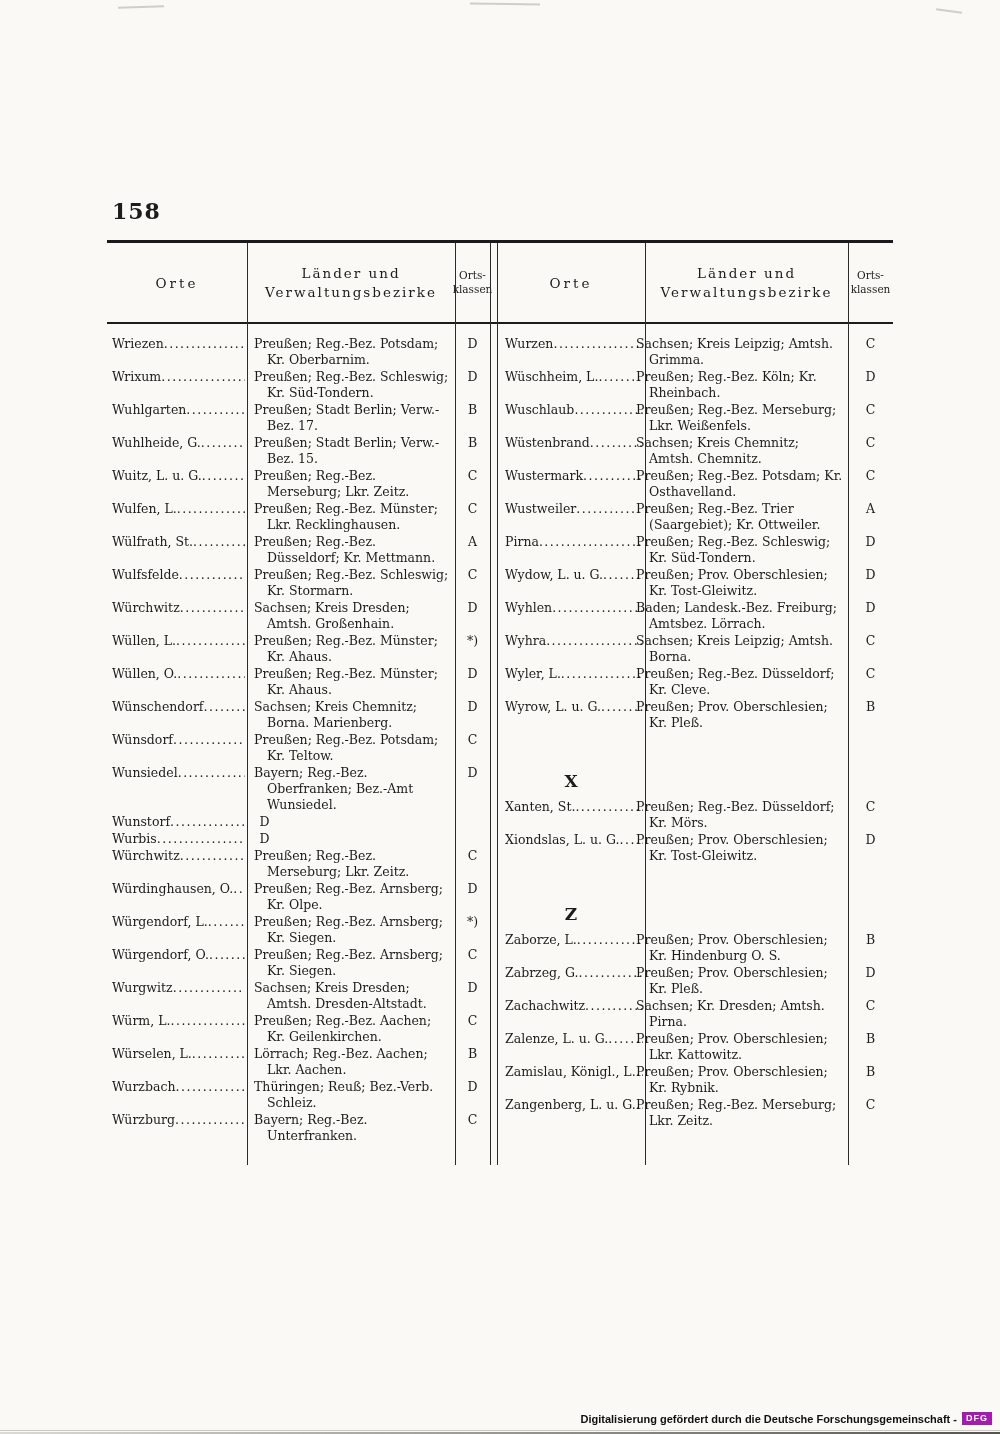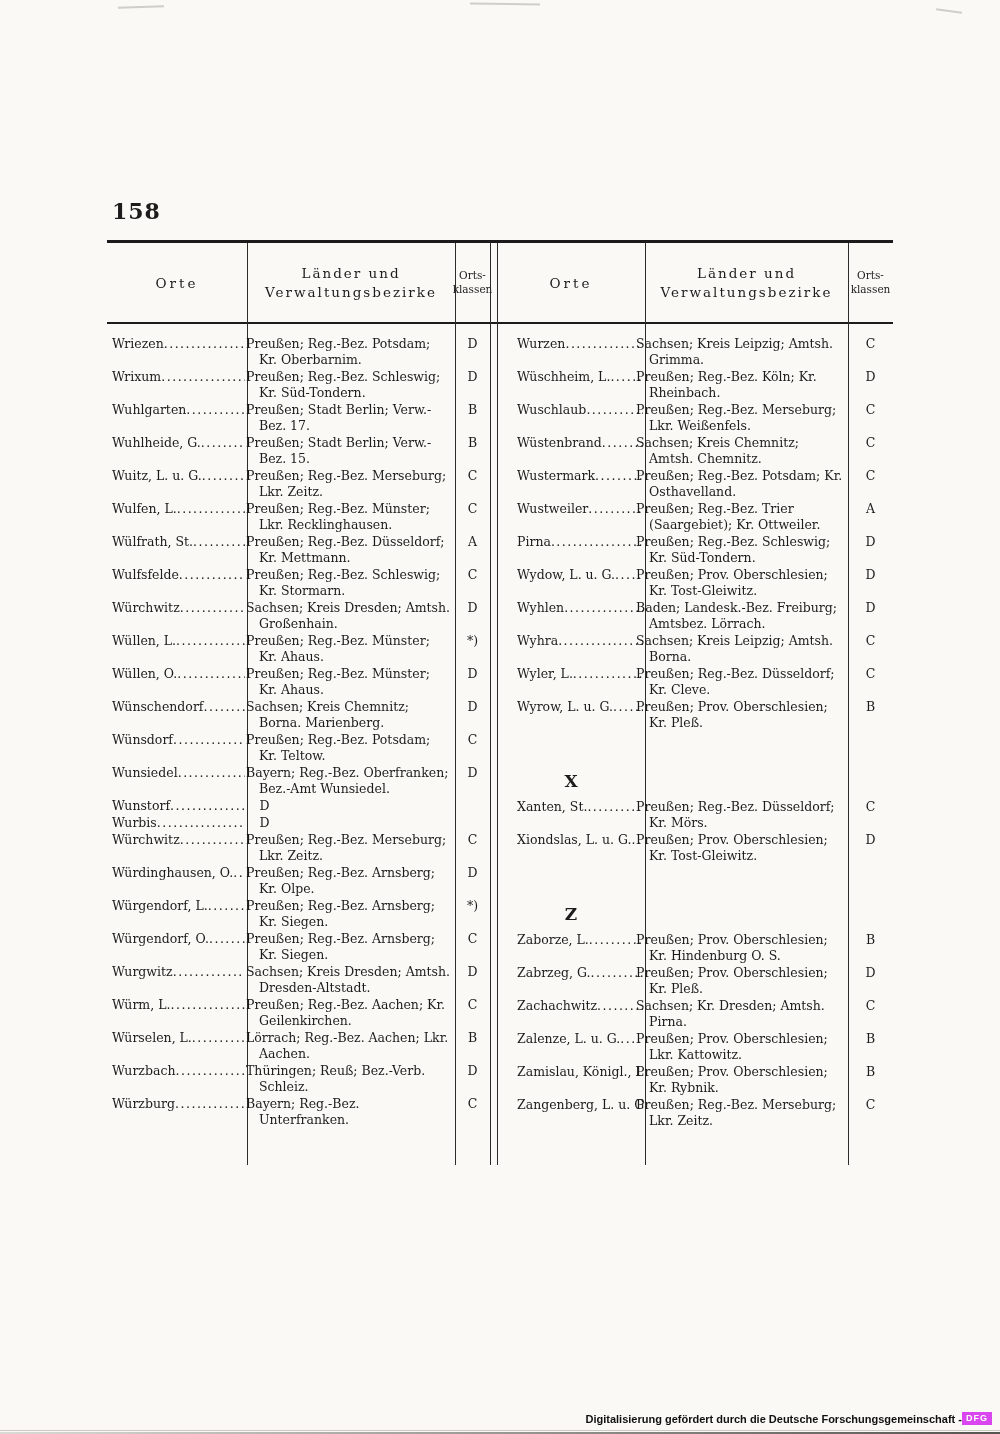--- a/index.html
+++ b/index.html
@@ -31,45 +31,45 @@
   .h-main.tight { letter-spacing:2px; }
   .h-small { font-size:10.5px; letter-spacing:0; line-height:11px; }
 
   .half { position:absolute; top:96px; font-size:12.5px; line-height:16px; }
   .half-left  { left:0;   width:383px; }
   .half-right { left:390px; width:396px; }
 
   .row { display:flex; align-items:flex-start; margin-bottom:1px; }
   .c-ort { display:flex; overflow:hidden; }
   .half-left  .c-ort { width:140px; padding-left:5px; padding-right:2px; }
-  .half-right .c-ort { width:148px; padding-left:20px; padding-right:2px;align-items:center; }
+  .half-right .c-ort { width:148px; padding-left:8px; padding-right:2px;align-items:center; }
   .name { white-space:nowrap; }
   .leaders { flex:1 1 auto; overflow:hidden; white-space:nowrap; }
   .leaders::after { content:"......................................"; letter-spacing:1.5px; }
   .c-region { padding-right:4px; }
-  .half-left  .c-region { width:208px; padding-left:12px; text-indent:-13px; }
+  .half-left  .c-region { width:208px; padding-left:20px; text-indent:-13px; }
   .half-right .c-region { width:203px; padding-left:4px; text-indent:-13px; }
   .c-klasse { text-align:center; }
   .half-left  .c-klasse { width:35px; }
   .half-right .c-klasse { width:45px; }
 
   .section-head {
     width:148px; text-align:center;
     font-size:17px; font-weight:bold;
     margin-top:42px; margin-bottom:10px;
   }
 
   .footer {
     position:absolute; right:8px; bottom:9px;
-    display:flex; align-items:center; 
+    display:flex; align-items:center; gap:5px;
     font-family:"Liberation Sans", sans-serif;
     font-size:11px; font-weight:bold; color:#101010;
   }
   .dfg-logo {
-    display:inline-block; background:#d946ef; color:#ffffff;
+    display:inline-block; background:#a21caf; color:#ffffff;
     font-size:9px; font-weight:bold; letter-spacing:1px;
     padding:1px 4px; line-height:11px;
   }
 
   .artifact { position:absolute; height:2px; background:#9a9a96; opacity:.45; }
   .scan-bottom-light { position:absolute; bottom:3px; left:0; width:100%; height:1px; background:#ccc9c2; }
   .scan-bottom-dark  { position:absolute; bottom:0; left:0; width:100%; height:2px;
                        background:linear-gradient(to right, #dcdad4, #55544f); }
 </style>
 </head>

